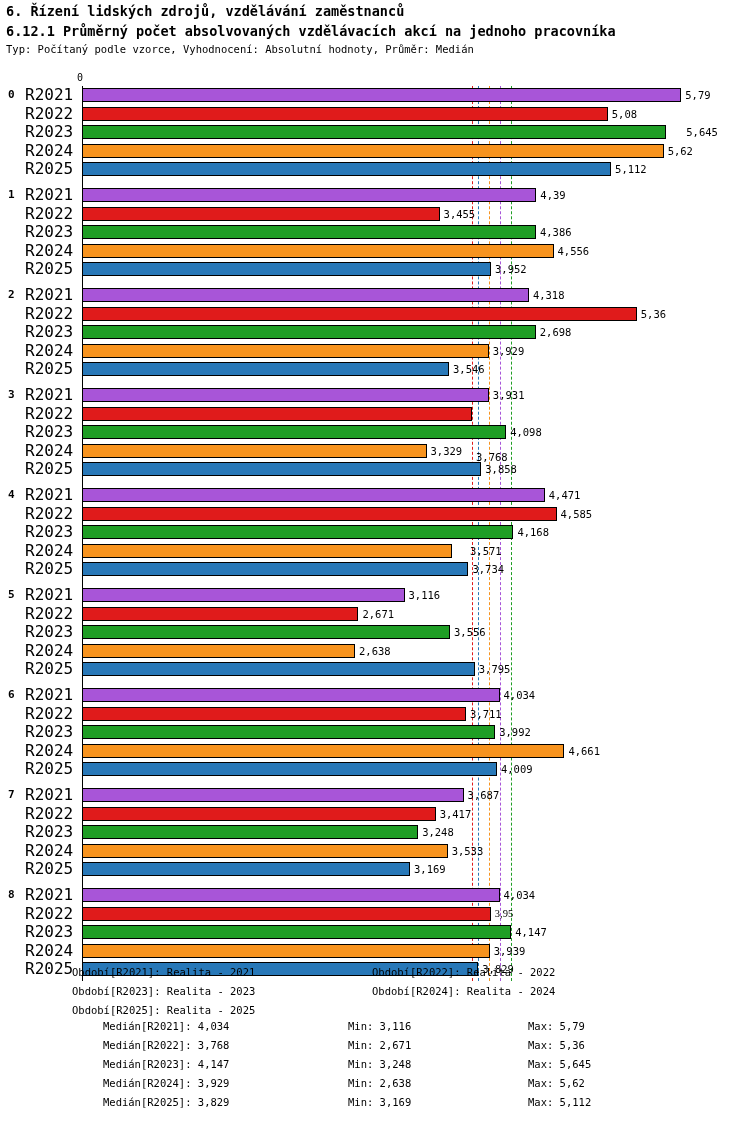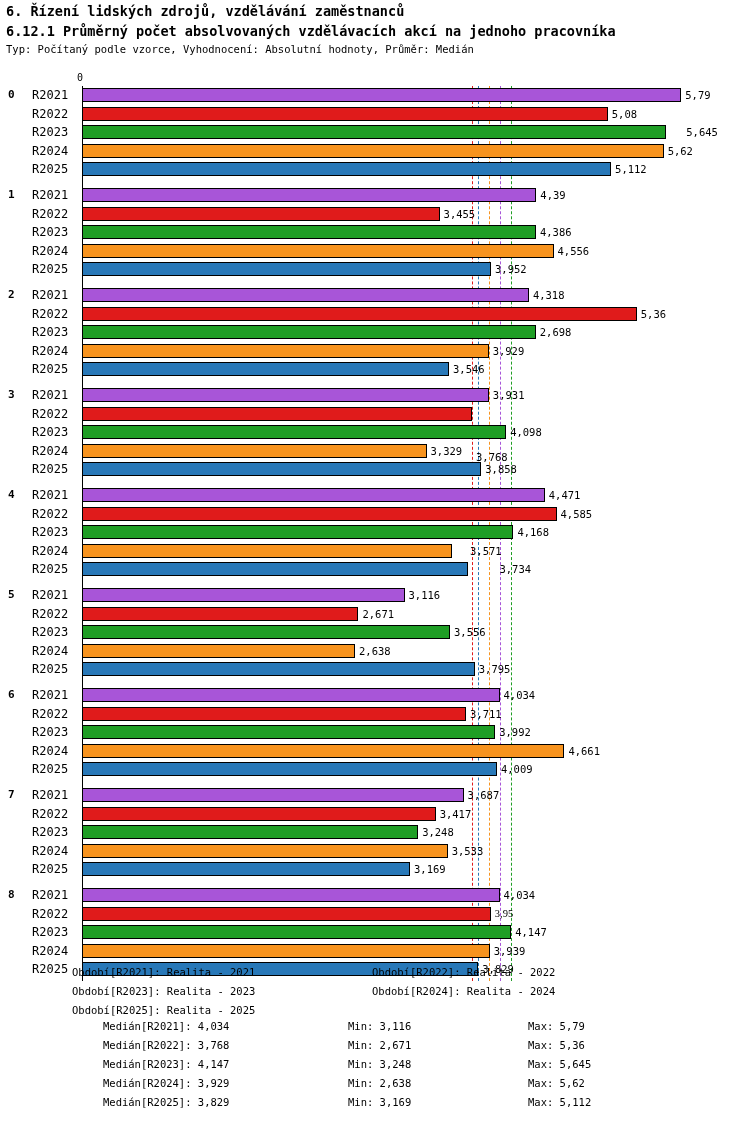--- a/index.html
+++ b/index.html
@@ -56,24 +56,24 @@
     left: 8px;
     font-size: 11px;
     font-weight: bold;
   }
   .row {
     position: absolute;
     height: 18px;
   }
   .row-label {
     position: absolute;
-    left: 32px;
+    left: 25px;
     width: 42px;
     text-align: left;
-    font-size: 12px;
+    font-size: 16px;
     line-height: 18px;
   }
   .bar {
     position: absolute;
     left: 82px;
     top: 2px;
     height: 14px;
     border: 1px solid #000000;
     box-sizing: border-box;
   }
@@ -259,21 +259,21 @@
       <div class="bar-val" style="left: 517.388px;">4,168</div>
     </div>
     <div class="row" style="top: 455.8px; left: 0px; width: 750px;">
       <div class="row-label">R2024</div>
       <div class="bar" style="width: 369.599px; background: rgb(247, 147, 30);"></div>
       <div class="bar-val" style="left: 470px;">3,571</div>
     </div>
     <div class="row" style="top: 474.4px; left: 0px; width: 750px;">
       <div class="row-label">R2025</div>
       <div class="bar" style="width: 386.469px; background: rgb(40, 120, 184);"></div>
-      <div class="bar-val" style="left: 472.469px; padding-left: 27px;">3,734</div>
+      <div class="bar-val" style="left: 472.469px;">3,734</div>
     </div>
     <div class="grp-label" style="top: 502px;">5</div>
     <div class="row" style="top: 500px; left: 0px; width: 750px;">
       <div class="row-label">R2021</div>
       <div class="bar" style="width: 322.506px; background: rgb(168, 85, 216);"></div>
       <div class="bar-val" style="left: 408.506px;">3,116</div>
     </div>
     <div class="row" style="top: 518.6px; left: 0px; width: 750px;">
       <div class="row-label">R2022</div>
       <div class="bar" style="width: 276.448px; background: rgb(224, 27, 27);"></div>

